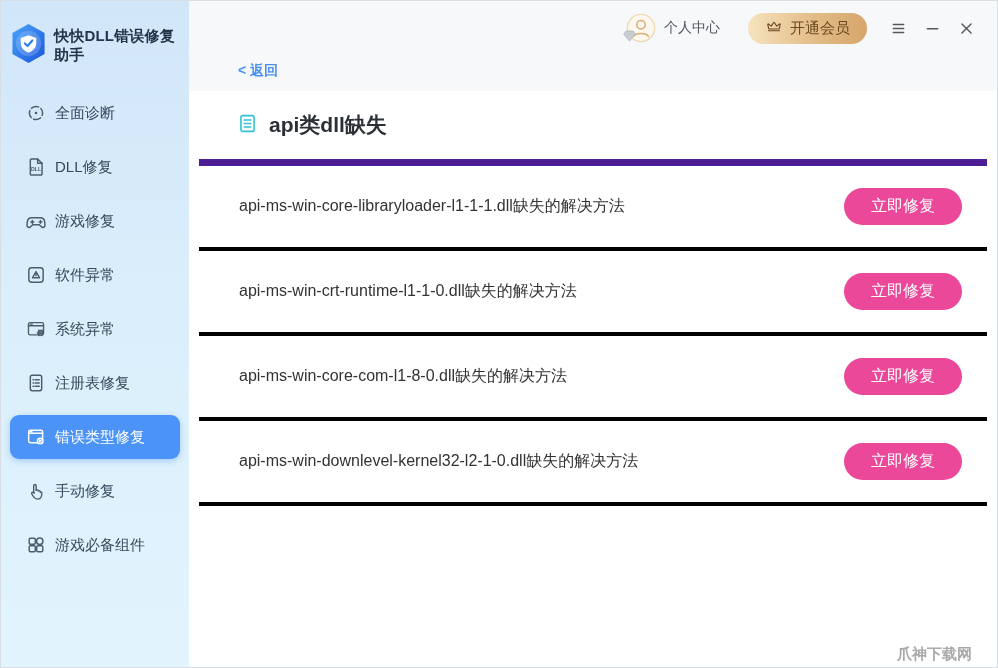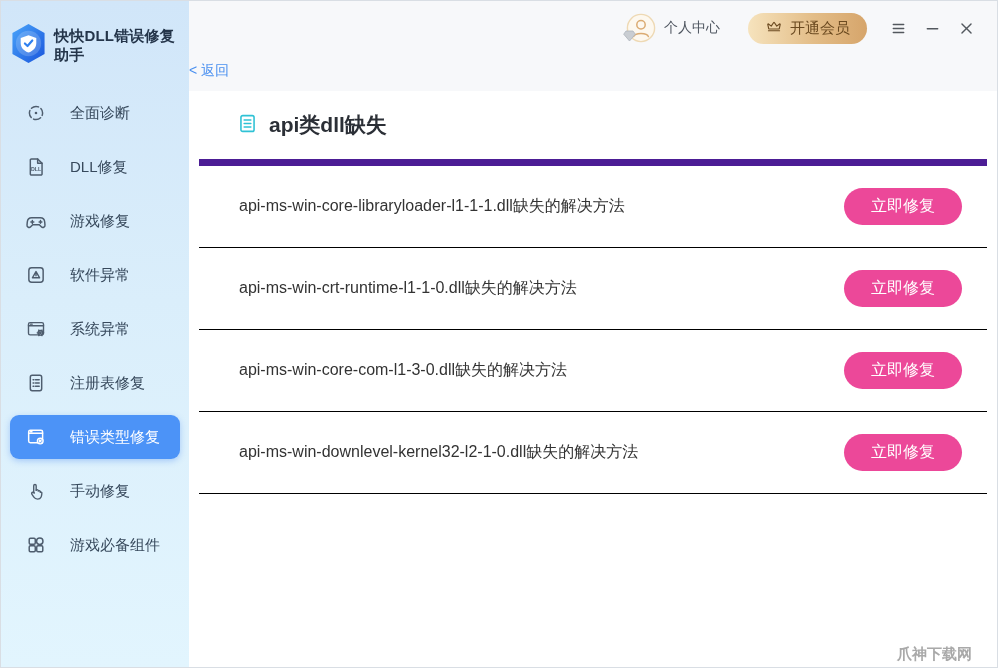--- a/index.html
+++ b/index.html
@@ -4,49 +4,49 @@
 <style>
   html,body{margin:0;padding:0;}
   body{width:998px;height:668px;font-family:"Liberation Sans","DejaVu Sans",sans-serif;background:#fff;}
   .app{position:relative;width:998px;height:668px;box-sizing:border-box;border:1px solid #d9dee4;overflow:hidden;display:flex;background:#fff;}
 
   
   .sidebar{flex:0 0 188px;width:188px;background:linear-gradient(180deg,#d1e6f9 0%,#daeefb 45%,#e2f5fe 100%);box-sizing:border-box;}
   .brand{display:flex;align-items:center;gap:7px;padding:22px 9px 14px 9px;}
   .brand-title{font-size:15px;font-weight:bold;color:#24354a;letter-spacing:.2px;}
   .menu{padding-top:4px;}
-  .menu-item{height:54px;margin:0 9px;padding-left:15px;display:flex;align-items:center;gap:23px;border-radius:9px;cursor:pointer;}
+  .menu-item{height:54px;margin:0 9px;padding-left:15px;display:flex;align-items:center;gap:8px;border-radius:9px;cursor:pointer;}
   .menu-item .mi{width:22px;height:22px;flex:0 0 22px;color:#4e5d6e;display:flex;align-items:center;justify-content:center;}
   .menu-item .mi svg{display:block;}
   .menu-item .mi-label{font-size:15px;color:#37495c;}
   .menu-item.active{height:44px;margin:5px 9px;background:#4c93f7;box-shadow:0 2px 6px rgba(60,130,240,.35);}
   .menu-item.active .mi{color:#fff;}
   .menu-item.active .mi-label{color:#fff;}
 
   
   .main{flex:1;display:flex;flex-direction:column;position:relative;background:#fff;}
   .topstrip{flex:0 0 86px;background:#f7f8fa;}
   .topbar{height:46px;display:flex;align-items:center;justify-content:flex-end;padding:4px 14px 0 0;}
   .avatar-wrap{position:relative;width:30px;height:30px;margin-right:8px;cursor:pointer;}
   .diamond-badge{position:absolute;left:-3px;bottom:-3px;}
   .user-label{font-size:14px;color:#4f5660;margin-right:28px;cursor:pointer;}
   .vip-btn{display:flex;align-items:center;gap:7px;height:31px;padding:0 17px;border-radius:17px;border:none;
            background:linear-gradient(90deg,#f6e3bd 0%,#e3bd88 55%,#d6a56b 100%);color:#6b4a20;font-size:15px;cursor:pointer;
            font-family:inherit;}
   .win-controls{display:flex;align-items:center;margin-left:14px;}
   .win-btn{width:34px;height:30px;display:flex;align-items:center;justify-content:center;background:none;border:none;cursor:pointer;color:#53585e;}
 
-  .back-row{height:40px;display:flex;align-items:center;}
+  .back-row{height:40px;display:flex;align-items:center;padding-left:49px;font-weight:bold;}
   .back-link{font-size:14px;color:#4a90f0;text-decoration:none;cursor:pointer;}
 
   .title-block{height:68px;margin:0 10px;display:flex;align-items:center;gap:11px;padding-left:38px;border-bottom:7px solid #4c1d95;}
   .page-title{font-size:21px;font-weight:bold;color:#2b2f36;}
 
   .rows{margin:0 10px;}
-  .fix-row{height:81px;display:flex;align-items:center;justify-content:space-between;padding:0 25px 0 40px;border-bottom:1px solid #000000;}
+  .fix-row{height:81px;display:flex;align-items:center;justify-content:space-between;padding:0 25px 0 40px;border-bottom:4px solid #000000;}
   .row-name{font-size:16px;color:#333;}
   .fix-btn{width:118px;height:37px;border-radius:19px;background:#ec4899;color:#fff;font-size:16px;border:none;cursor:pointer;
            display:flex;align-items:center;justify-content:center;font-family:inherit;}
 
   .watermark{position:absolute;right:25px;bottom:3px;font-size:15px;font-weight:600;color:#a9a9a9;}
 </style>
 </head>
 <body>
 
 <div class="app">
@@ -250,21 +250,21 @@
         <span class="row-name">api-ms-win-core-libraryloader-l1-1-1.dll缺失的解决方法</span>
         <button class="fix-btn">立即修复</button>
       </div>
 
       <div class="fix-row">
         <span class="row-name">api-ms-win-crt-runtime-l1-1-0.dll缺失的解决方法</span>
         <button class="fix-btn">立即修复</button>
       </div>
 
       <div class="fix-row">
-        <span class="row-name">api-ms-win-core-com-l1-3-0.dll缺失的解决方法</span>
+        <span class="row-name">api-ms-win-core-com-l1-8-0.dll缺失的解决方法</span>
         <button class="fix-btn">立即修复</button>
       </div>
 
       <div class="fix-row">
         <span class="row-name">api-ms-win-downlevel-kernel32-l2-1-0.dll缺失的解决方法</span>
         <button class="fix-btn">立即修复</button>
       </div>
 
     </div>
 

